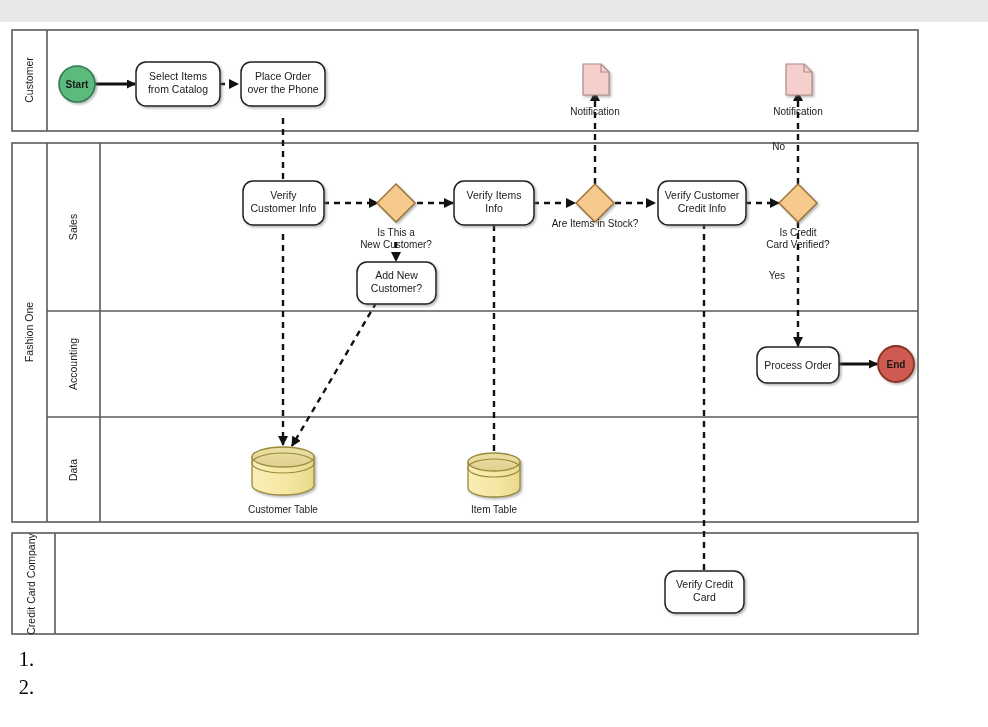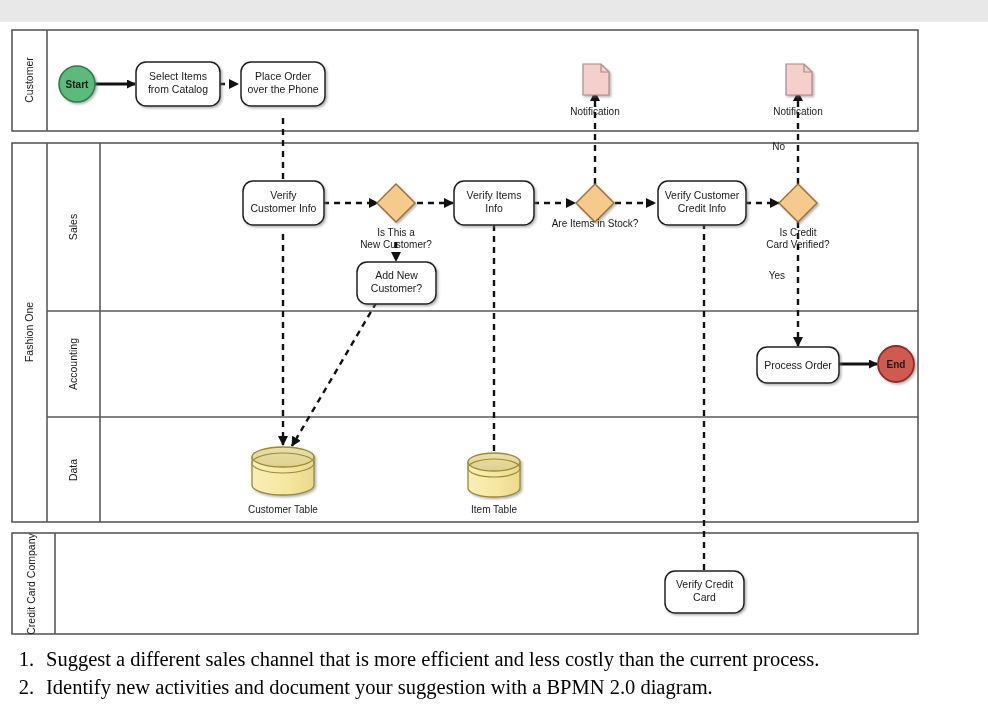--- a/index.html
+++ b/index.html
@@ -271,21 +271,19 @@
         </g>
         <text class="artifact-label" x="494" y="491" text-anchor="middle">Item Table</text>
       </g>
 
     </svg>
   </div>
 
   <div id="questions">
     <div class="qrow">
       <div class="qnum">1.</div>
-      <div class="qtext">Suggest a different sales channel that is more efficient and less costly than the current process.</div>
     </div>
     <div class="qrow">
       <div class="qnum">2.</div>
-      <div class="qtext">Identify new activities and document your suggestion with a BPMN 2.0 diagram.</div>
     </div>
   </div>
 
 </div>
 
 </body></html>

